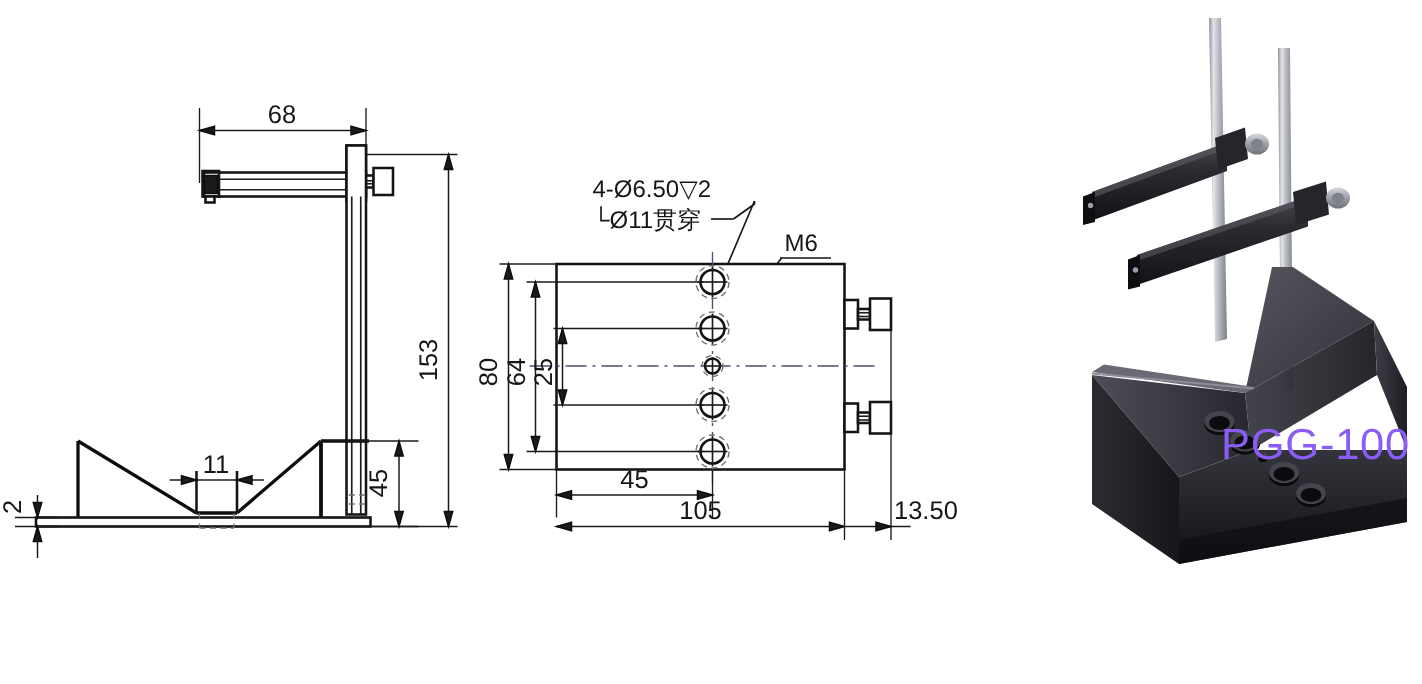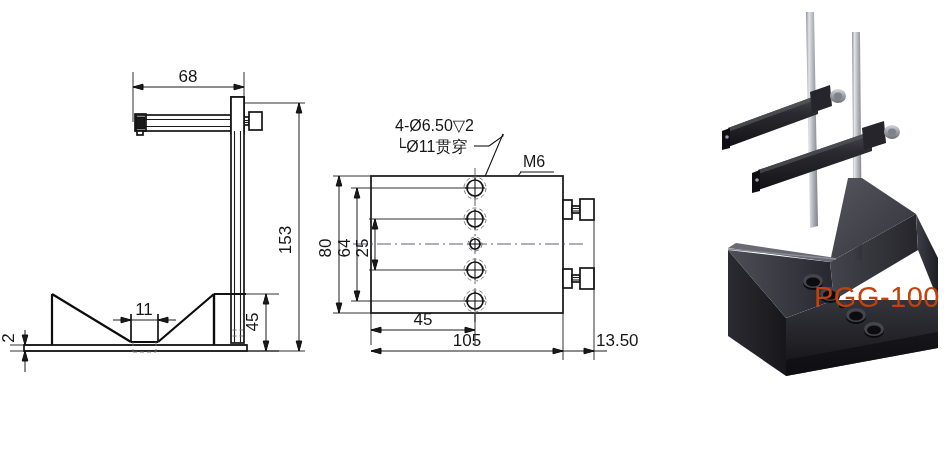--- a/index.html
+++ b/index.html
@@ -38,21 +38,21 @@
     font-size: 16px;
     fill: #161616;
   }
   .partno {
     position: absolute;
     right: 8px;
     bottom: 6px;
     font-family: "Liberation Sans", sans-serif;
     font-size: 29px;
     letter-spacing: 0.5px;
-    color: #c2410c;
+    color: #8b5cf6;
     white-space: nowrap;
   }
   .thin  { stroke: #1b1b1b; stroke-width: 1.1; fill: none; }
   .med   { stroke: #141414; stroke-width: 1.7; fill: none; }
   .heavy { stroke: #0d0d0d; stroke-width: 2.2; fill: none; }
   .dimline { stroke: #1b1b1b; stroke-width: 1.0; fill: none; }
   .extline { stroke: #1b1b1b; stroke-width: 0.9; fill: none; }
   .center  { stroke: #4a4f73; stroke-width: 0.9; fill: none;
              stroke-dasharray: 14 4 2 4; }
   .hidden  { stroke: #6d6d6d; stroke-width: 0.9; fill: none;

